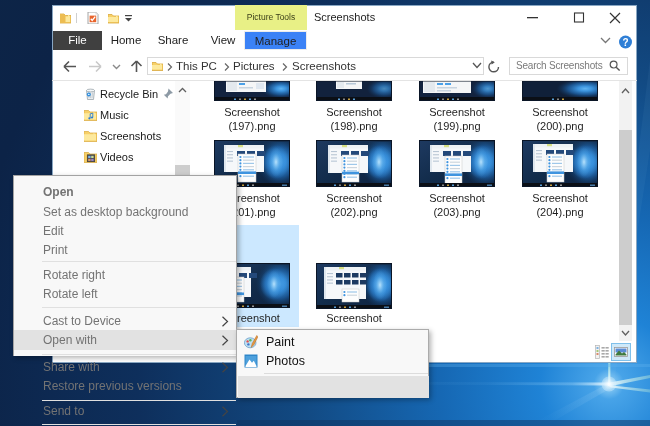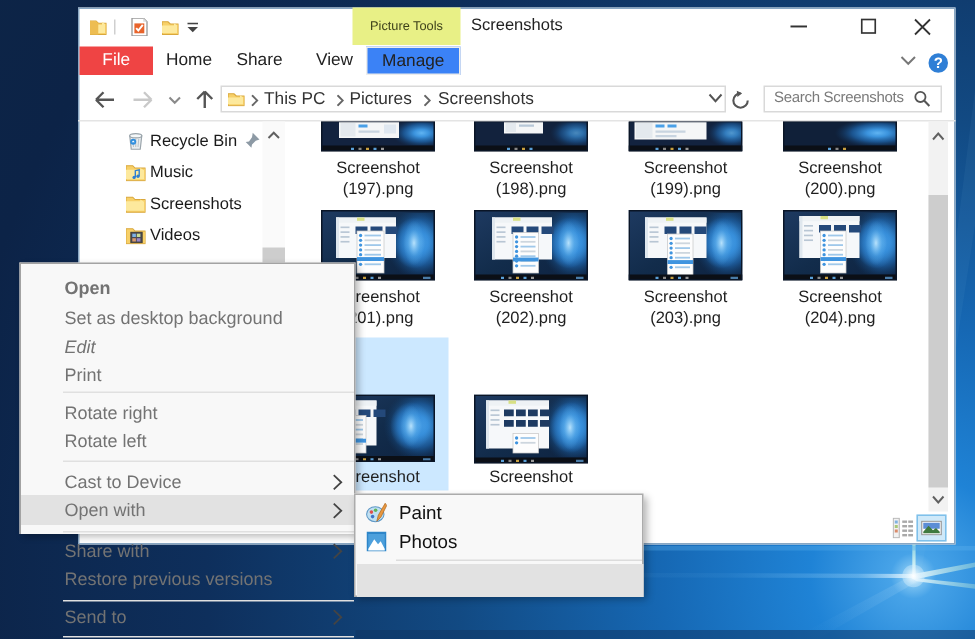--- a/index.html
+++ b/index.html
@@ -97,21 +97,21 @@
   <div class="abs" style="left:262px;top:0;height:25px;line-height:25px;font-size:11px;color:#222;">Screenshots</div>
 
   <svg class="abs" width="120" height="26" style="left:465px;top:0">
     <rect x="10" y="12" width="11" height="1.3" fill="#333"></rect>
     <rect x="57.5" y="8" width="9" height="9" fill="none" stroke="#333" stroke-width="1.1"></rect>
     <path d="M93,8 L103,18 M103,8 L93,18" stroke="#333" stroke-width="1.2"></path>
   </svg>
 </div>
 
 <div class="abs" id="tabs" style="left:52px;top:31px;width:585px;height:19px;font-size:11.5px;">
-  <div class="abs" style="left:1px;top:0;width:49px;height:19px;background:#ef4444;color:#fff;text-align:center;line-height:19px;">File</div>
+  <div class="abs" style="left:1px;top:0;width:49px;height:19px;background:#404040;color:#fff;text-align:center;line-height:19px;">File</div>
   <div class="abs" style="left:57px;top:0;width:34px;height:19px;color:#222;text-align:center;line-height:19px;">Home</div>
   <div class="abs" style="left:104px;top:0;width:34px;height:19px;color:#222;text-align:center;line-height:19px;">Share</div>
   <div class="abs" style="left:156px;top:0;width:30px;height:19px;color:#222;text-align:center;line-height:19px;">View</div>
   <div class="abs" style="left:192px;top:0;width:63px;height:19px;background:#3b82f6;border:1px solid #ececec;box-sizing:border-box;color:#222;text-align:center;line-height:18px;">Manage</div>
 </div>
 
 <div class="abs" id="addr" style="left:52px;top:50px;width:585px;height:31px;border-bottom:1px solid #e4e4e4;box-sizing:border-box;">
 
   <svg class="abs" width="100" height="31" style="left:0;top:0">
     <path d="M12,16.5 L24,16.5 M12,16.5 L17,11.5 M12,16.5 L17,21.5" stroke="#555" stroke-width="1.6" fill="none"></path>
@@ -578,21 +578,21 @@
   <svg class="abs" width="14" height="10" style="left:561px;top:6px">
     <rect x="0.5" y="0.5" width="13" height="9" fill="#fff" stroke="#9a9a9a" stroke-width="0.8"></rect>
     <rect x="1.5" y="1.5" width="11" height="4" fill="#5b8dd6"></rect>
     <path d="M1.5,7.5 L5,3.5 L8,6.5 L10,5 L12.5,7.5 L12.5,8.5 L1.5,8.5 Z" fill="#3f7a3f"></path>
   </svg>
 </div>
 
 <div class="abs" id="menu" style="left:13px;top:175px;width:224px;height:181px;background:#f8f8f8;border:1px solid #a3a3a3;border-bottom:none;box-sizing:border-box;box-shadow:2px 2px 5px rgba(0,0,0,0.3);font-size:12px;color:#737373;">
   <div class="abs" style="left:29px;top:8px;height:17px;line-height:17px;font-weight:bold;">Open</div>
   <div class="abs" style="left:29px;top:27.5px;height:17px;line-height:17px;">Set as desktop background</div>
-  <div class="abs" style="left:29px;top:46.5px;height:17px;line-height:17px;font-style:italic;">Edit</div>
+  <div class="abs" style="left:29px;top:46.5px;height:17px;line-height:17px;">Edit</div>
   <div class="abs" style="left:29px;top:65.5px;height:17px;line-height:17px;">Print</div>
   <div class="abs" style="left:28px;top:84.5px;width:194px;height:1px;background:#e0e0e0;"></div>
   <div class="abs" style="left:29px;top:91px;height:17px;line-height:17px;">Rotate right</div>
   <div class="abs" style="left:29px;top:109.5px;height:17px;line-height:17px;">Rotate left</div>
   <div class="abs" style="left:28px;top:130.5px;width:194px;height:1px;background:#e0e0e0;"></div>
   <div class="abs" style="left:0;top:154px;width:222px;height:20px;background:#e2e2e2;"></div>
   <div class="abs" style="left:29px;top:137px;height:17px;line-height:17px;">Cast to Device</div>
   <div class="abs" style="left:29px;top:156px;height:17px;line-height:17px;">Open with</div>
   <div class="abs" style="left:28px;top:177.5px;width:194px;height:1px;background:#e0e0e0;"></div>
   <div class="abs" style="left:29px;top:182.5px;height:17px;line-height:17px;">Share with</div>

